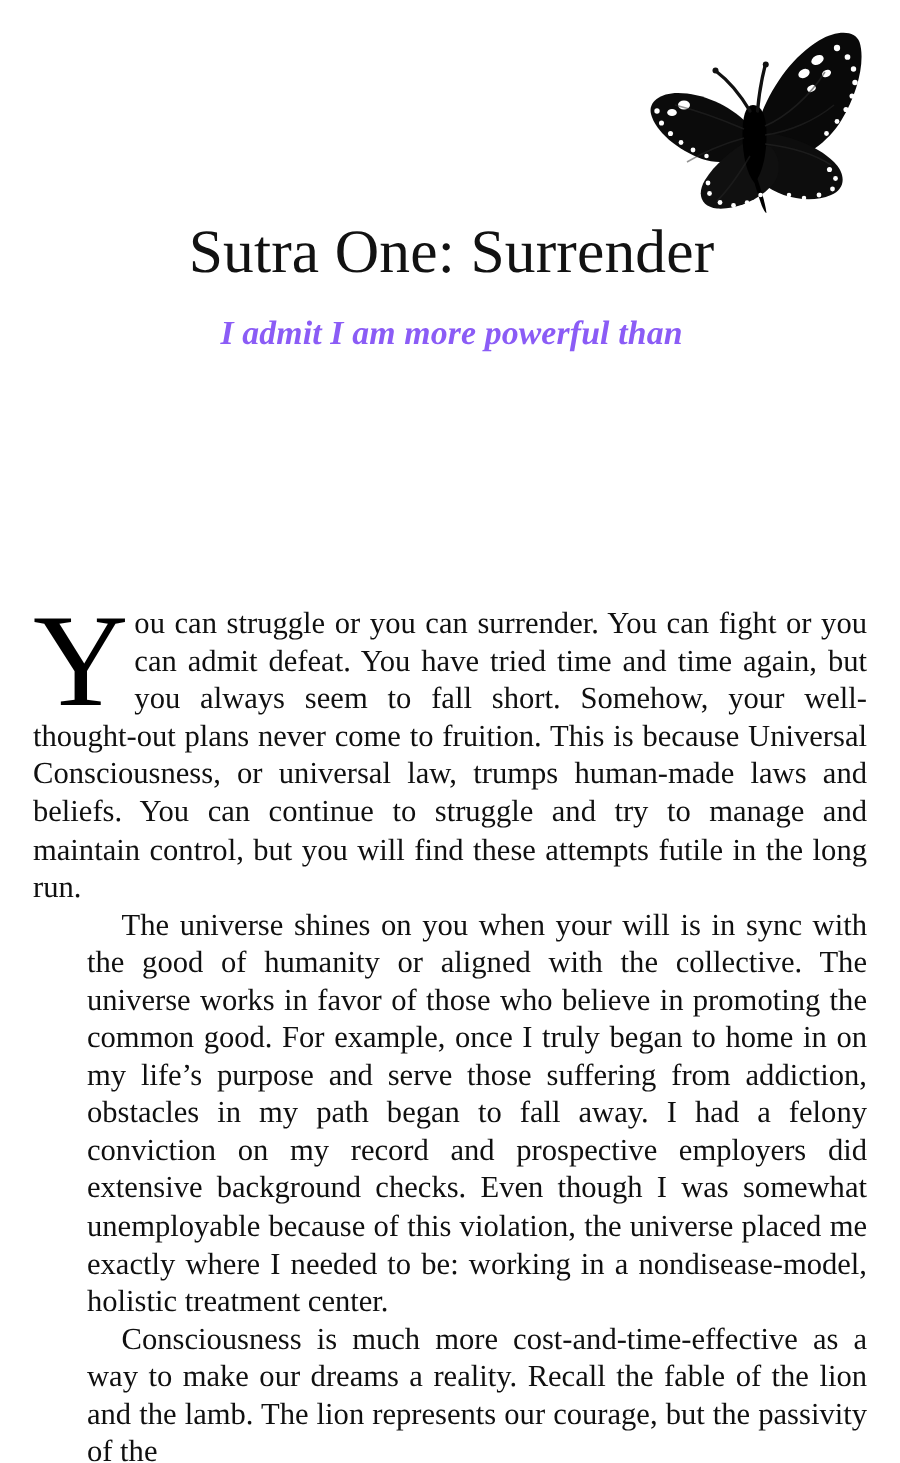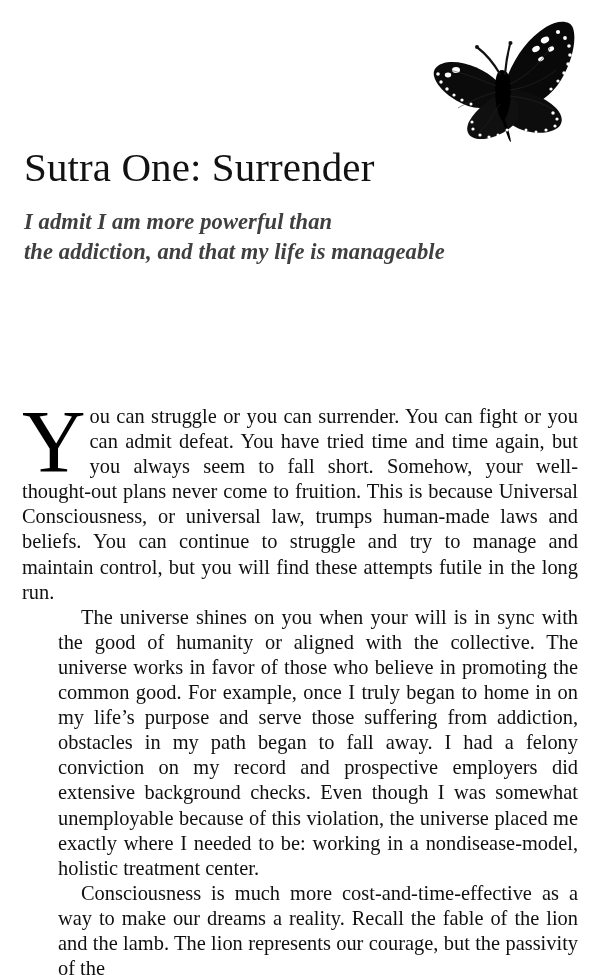--- a/index.html
+++ b/index.html
@@ -30,21 +30,21 @@
     pointer-events: none;
   }
   .ornament svg { display: block; width: 100%; height: 100%; }
 
   
   .title-block {
     position: absolute;
     left: 24px;
     top: 146px;
     width: 554px;
-    text-align: left;
+    text-align: center;
   }
 
   .chapter-title {
     font-family: "Liberation Serif", "DejaVu Serif", serif;
     font-size: 41px;
     font-weight: 400;
     line-height: 1.06;
     letter-spacing: 0.1px;
     color: #121212;
     margin: 0;
@@ -52,21 +52,21 @@
   }
 
   .chapter-subtitle {
     margin: 18px 0 0 0;
     font-family: "Liberation Serif", "DejaVu Serif", serif;
     font-style: italic;
     font-weight: bold;
     font-size: 22.5px;
     line-height: 1.32;
     letter-spacing: 0.1px;
-    color: #404040;
+    color: #8b5cf6;
   }
   .chapter-subtitle .sub-line { display: block; }
 
   
   .body-text {
     position: absolute;
     left: 22px;
     top: 404px;
     width: 556px;
   }
@@ -170,21 +170,20 @@
         <path d="M68 74 C54 78 40 84 30 90" stroke="#2b2b2b" stroke-width="1" fill="none" opacity="0.5"></path>
         <path d="M72 86 C66 96 58 108 50 116" stroke="#2b2b2b" stroke-width="1" fill="none" opacity="0.45"></path>
       </g>
     </svg>
   </div>
 
   <div class="title-block">
     <h1 class="chapter-title">Sutra One: Surrender</h1>
     <div class="chapter-subtitle">
       <span class="sub-line">I admit I am more powerful than</span>
-      <span class="sub-line">the addiction, and that my life is manageable</span>
     </div>
   </div>
 
   <div class="body-text">
     <p class="para-open"><span class="dropcap">Y</span><span>ou can struggle or you can surrender. You can fight or you can admit defeat. You have tried time and time again, but you always seem to fall short. Somehow, your well-thought-out plans never come to fruition. This is because Universal Consciousness, or universal law, trumps human-made laws and beliefs. You can continue to struggle and try to manage and maintain control, but you will find these attempts futile in the long run.</span></p>
     <p>The universe shines on you when your will is in sync with the good of humanity or aligned with the collective. The universe works in favor of those who believe in promoting the common good. For example, once I truly began to home in on my life’s purpose and serve those suffering from addiction, obstacles in my path began to fall away. I had a felony conviction on my record and prospective employers did extensive background checks. Even though I was somewhat unemployable because of this violation, the universe placed me exactly where I needed to be: working in a nondisease-model, holistic treatment center.</p>
     <p>Consciousness is much more cost-and-time-effective as a way to make our dreams a reality. Recall the fable of the lion and the lamb. The lion represents our courage, but the passivity of the</p>
   </div>
 
 </div>

